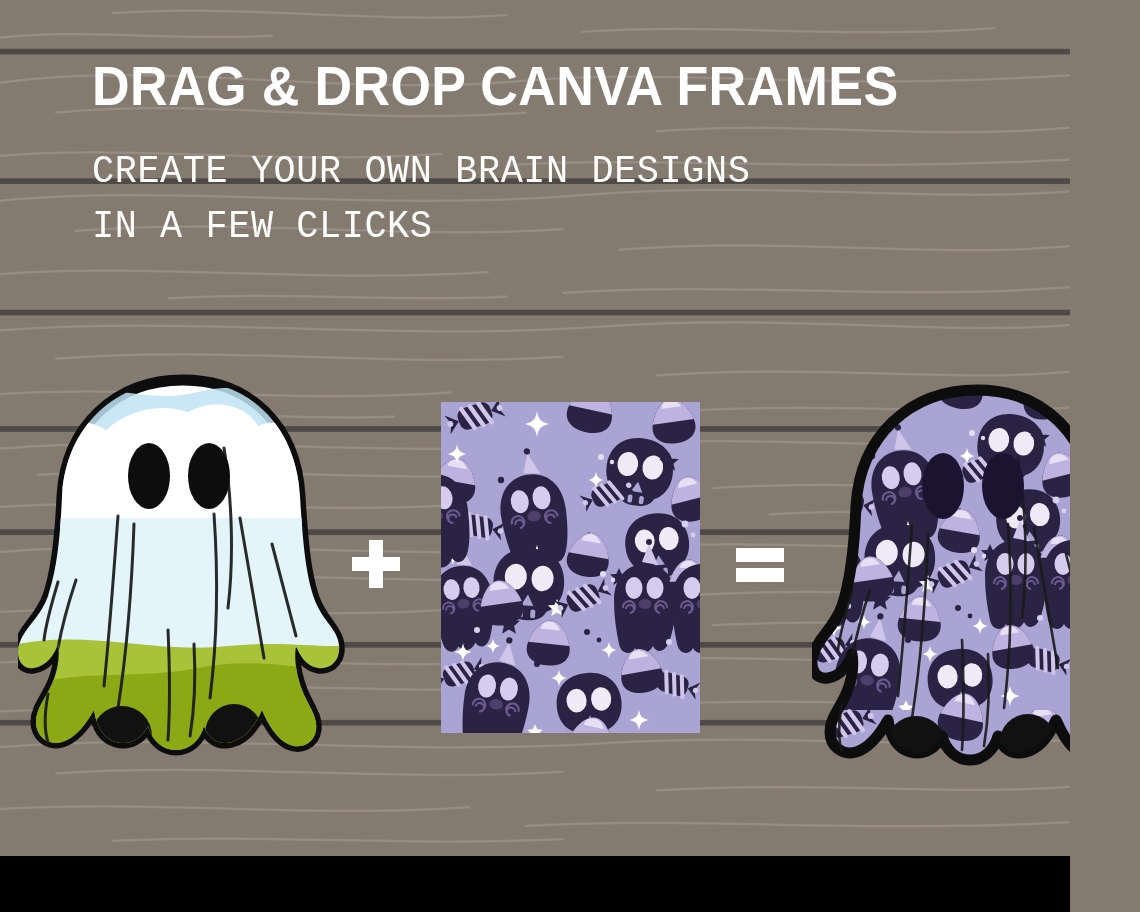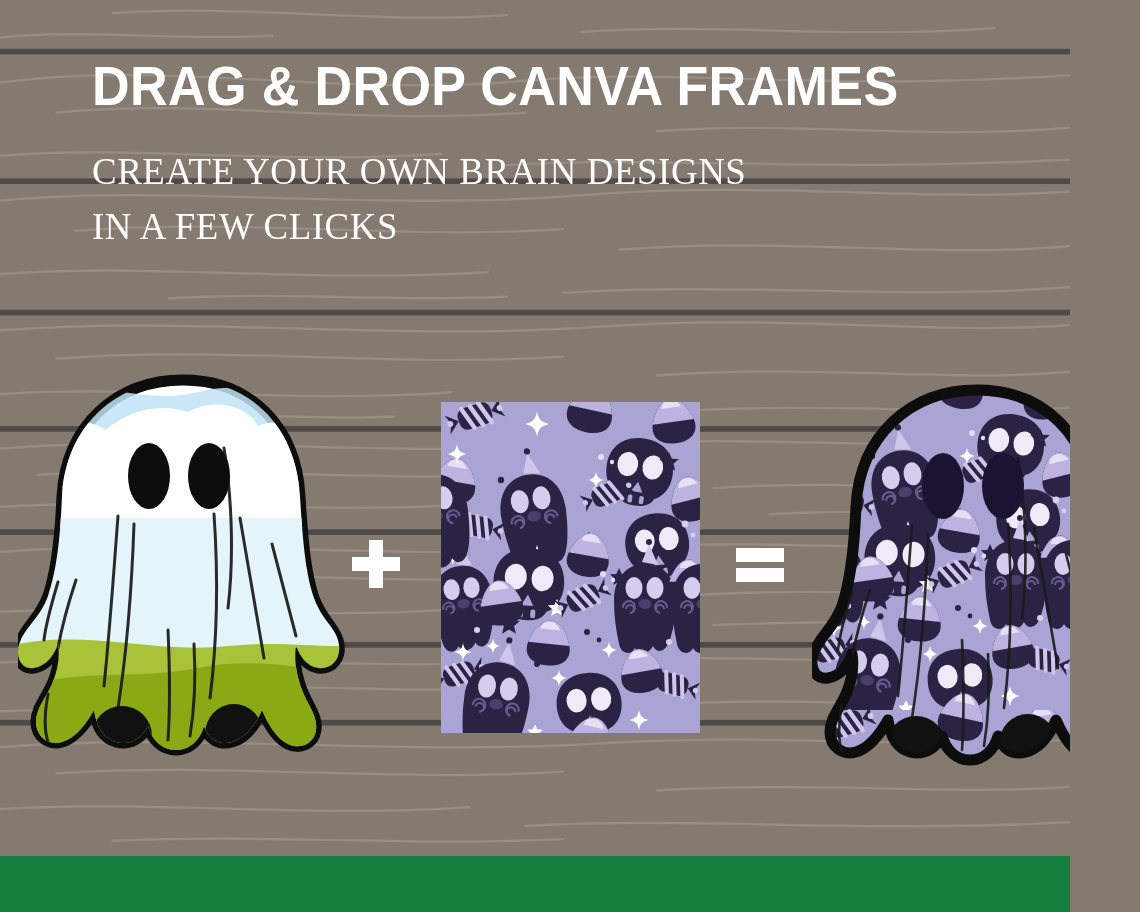--- a/index.html
+++ b/index.html
@@ -7,21 +7,21 @@
   body {
     font-family:"Liberation Sans", sans-serif;
     background:#857a70;
   }
 
   #stage {
     position:relative;
     width:1070px;
     height:912px;
     overflow:hidden;
-    background:#15803d;
+    background:#000000;
   }
 
   #wood-bg { position:absolute; inset:0; }
   #wood-grain { position:absolute; inset:0; }
 
   
   .headings {
     position:absolute;
     left:92px;
     top:58px;
@@ -39,21 +39,21 @@
     white-space:nowrap;
     font-family:"Liberation Sans", sans-serif;
   }
   #subtitle {
     margin-top:30px;
     color:#fdfdfb;
     font-size:38px;
     font-weight:300;
     line-height:1.45;
     letter-spacing:0.6px;
-    font-family:Liberation Serif, serif;
+    font-family:Liberation Mono, monospace;
   }
   #subtitle .ln { display:block; transform:scaleX(0.97); transform-origin:left center; white-space:nowrap; }
 
   
   .op { position:absolute; z-index:6; }
   #plus-symbol  { left:352px; top:540px; width:48px; height:48px; }
   #equals-symbol{ left:736px; top:548px; width:48px; height:34px; }
   .bar { position:absolute; background:#ffffff; }
 
   

